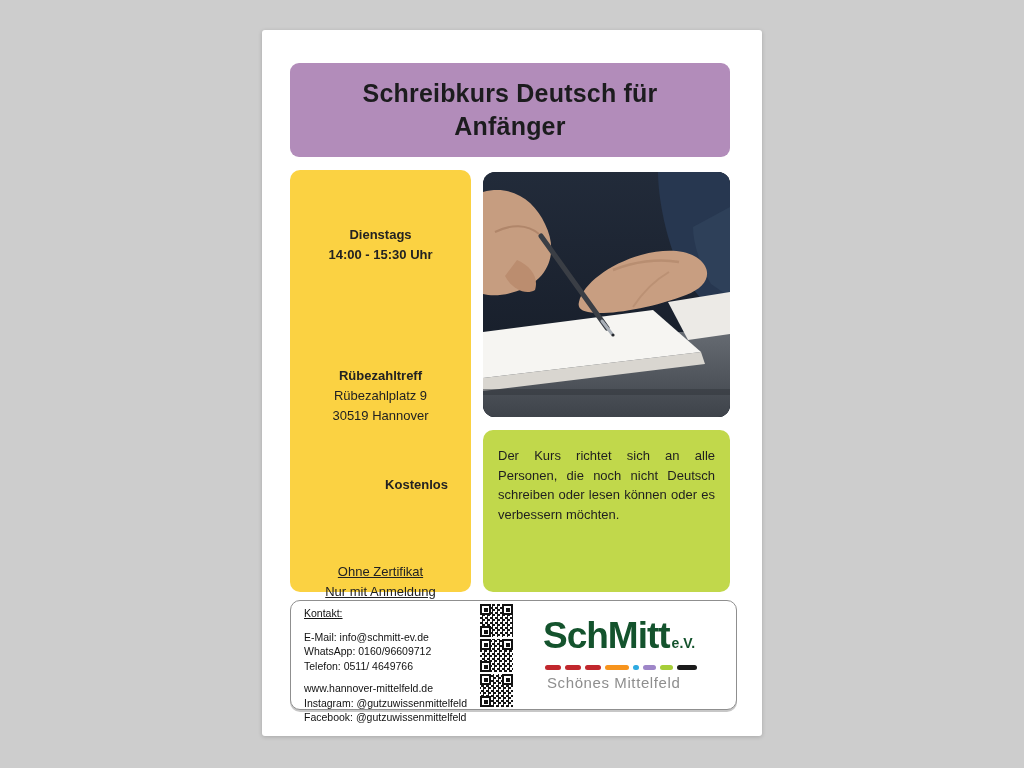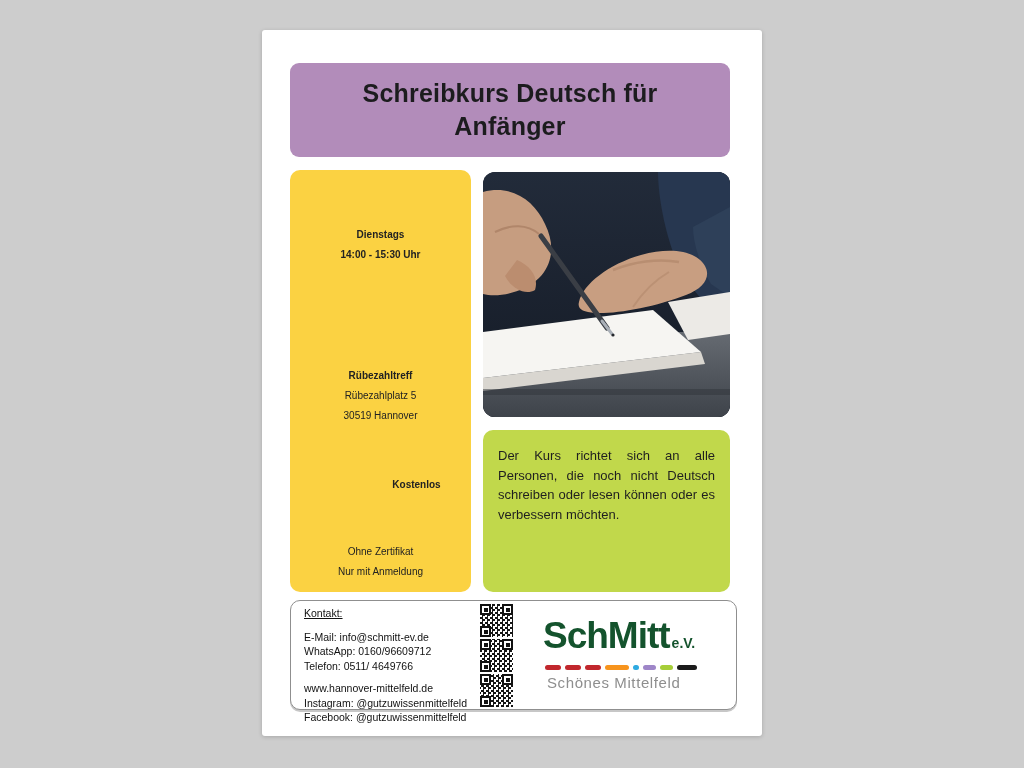--- a/index.html
+++ b/index.html
@@ -21,28 +21,28 @@
     display:flex;align-items:center;justify-content:center;text-align:center;
   }
   .banner h1{
     margin:16px;font-size:25px;line-height:33px;font-weight:700;color:#1c1c1e;
     max-width:360px;letter-spacing:.2px;
   }
   
   .details{
     position:absolute;left:28px;top:140px;width:181px;height:422px;
     background:var(--details-bg,#fbd242);border-radius:10px;
-    text-align:center;font-size:10px;line-height:20px;color:#222;
+    text-align:center;font-size:13px;line-height:20px;color:#222;
   }
   .details .blk{position:absolute;left:0;width:100%;}
   .blk-schedule{top:55px;font-weight:700;}
   .blk-address{top:196px;}
   .blk-address .locname{font-weight:700;}
   .blk-price{top:305px;font-weight:700;padding-left:36px;}
-  .blk-notes{top:372px;}
+  .blk-notes{top:392px;text-decoration:underline;}
   
   .photo{
     position:absolute;left:221px;top:142px;width:247px;height:245px;
     border-radius:12px;overflow:hidden;background:#1c2330;
   }
   .photo svg{display:block;width:100%;height:100%;}
   
   .descbox{
     position:absolute;left:221px;top:400px;width:247px;height:162px;
     background:var(--description-bg,#c1d84b);border-radius:10px;
@@ -93,21 +93,21 @@
     <h1>Schreibkurs Deutsch für Anfänger</h1>
   </div>
 
   <div class="details">
     <div class="blk blk-schedule">
       <div>Dienstags</div>
       <div>14:00 - 15:30 Uhr</div>
     </div>
     <div class="blk blk-address">
       <div class="locname">Rübezahltreff</div>
-      <div>Rübezahlplatz 5</div>
+      <div>Rübezahlplatz 9</div>
       <div>30519 Hannover</div>
     </div>
     <div class="blk blk-price">Kostenlos</div>
     <div class="blk blk-notes">
       <div>Ohne Zertifikat</div>
       <div>Nur mit Anmeldung</div>
     </div>
   </div>
 
   <div class="photo">

